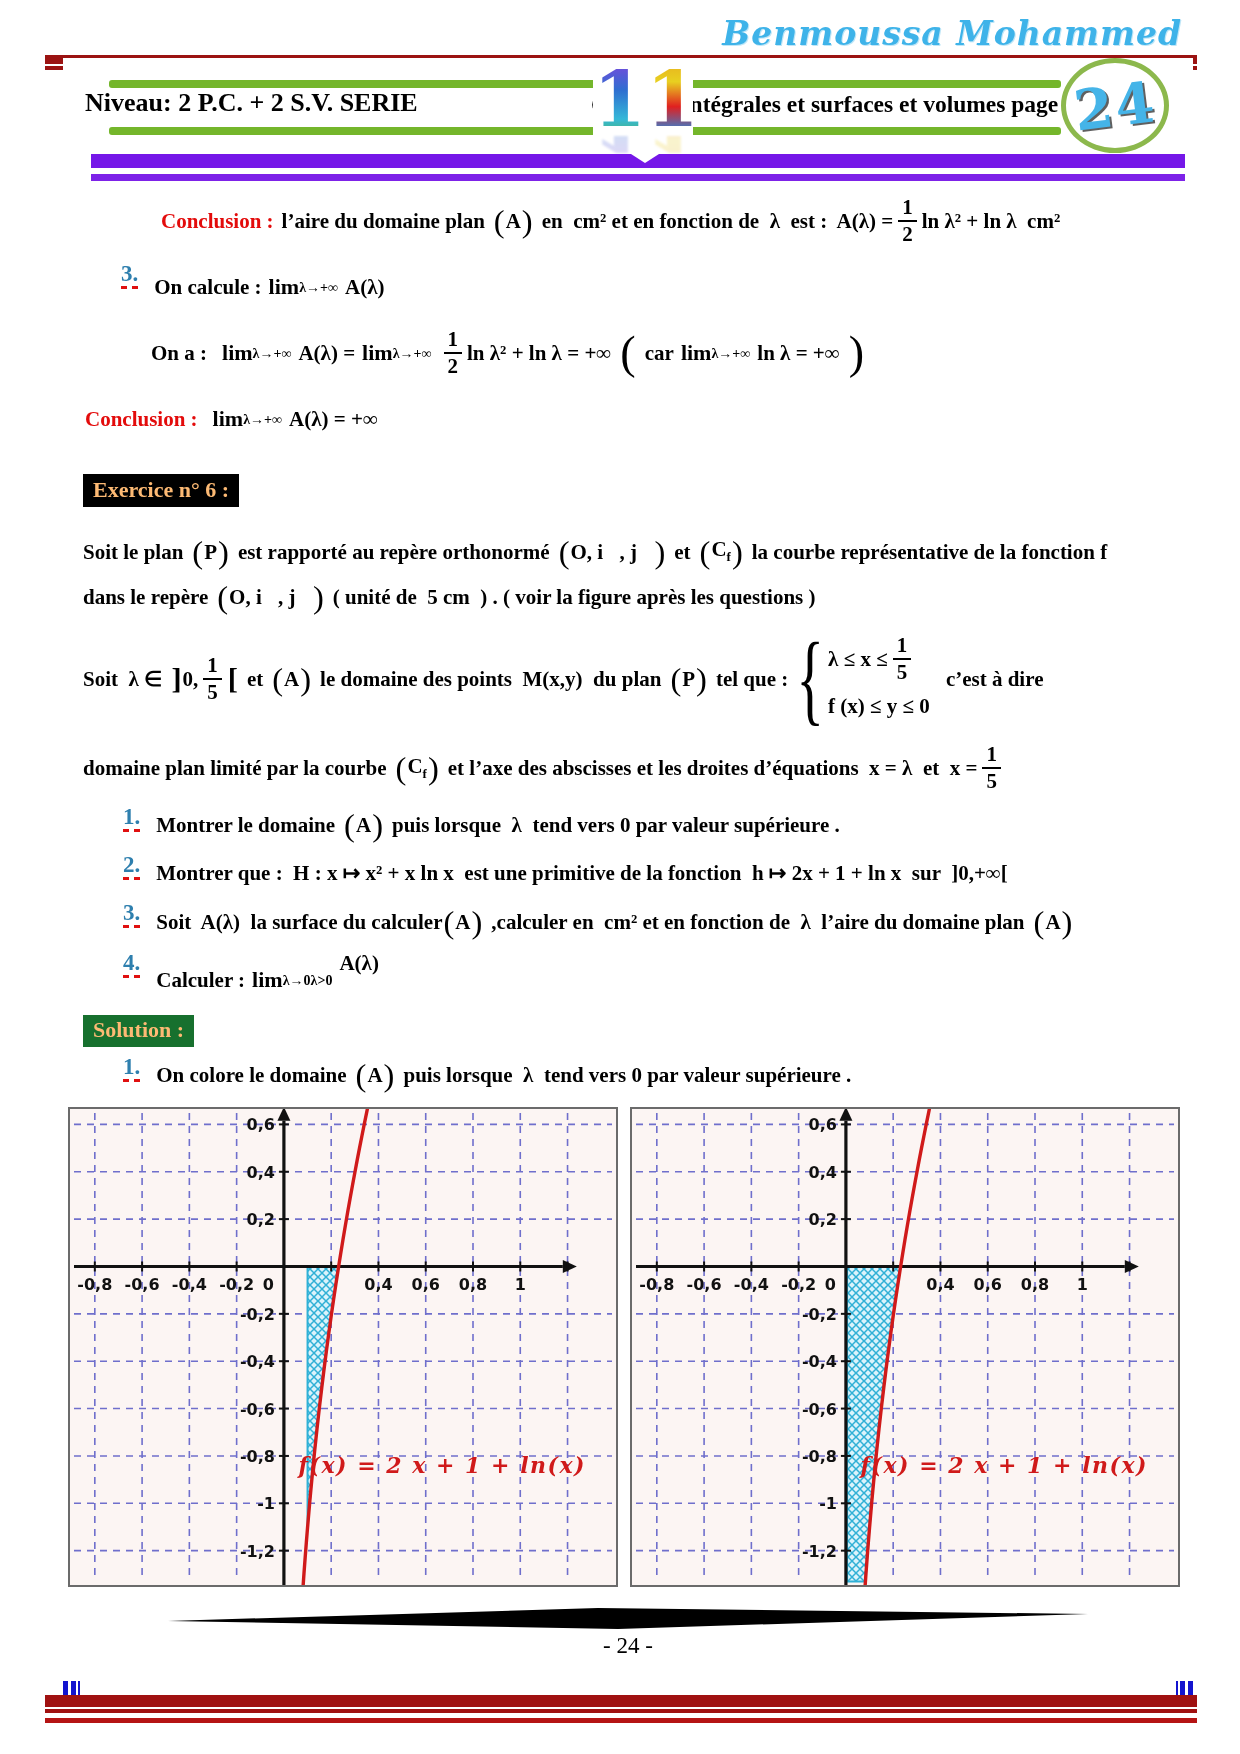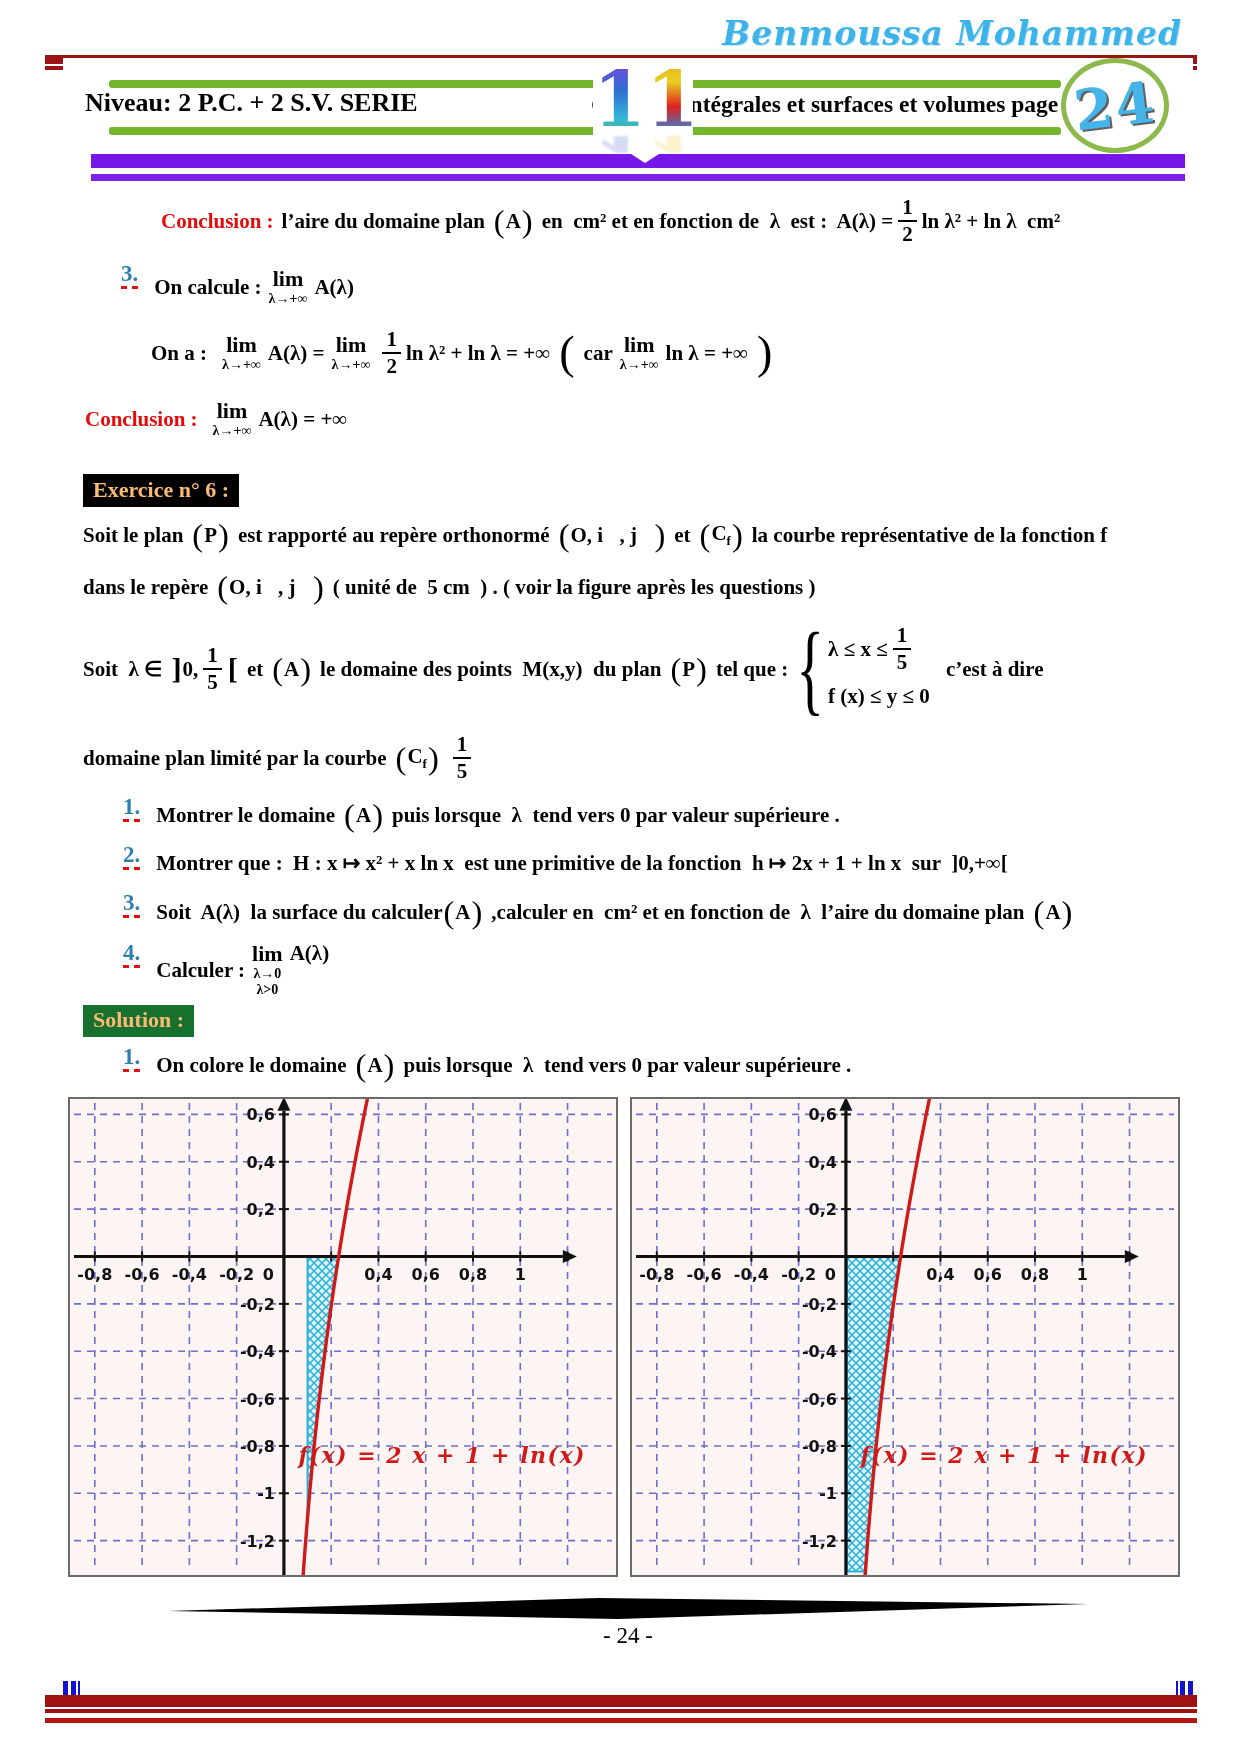--- a/index.html
+++ b/index.html
@@ -62,21 +62,21 @@
   .line { display:flex; align-items:center; flex-wrap:nowrap; white-space:pre-wrap; }
   .red { color:#e30b0b; }
   .gap { width:8px; display:inline-block; }
   .num { color:#2e7fae; font-size:23px; border-bottom:3px dashed #e01010; padding-bottom:1px;
          margin-right:16px; line-height:1; align-self:flex-start; }
   .bp { font-weight:normal; font-size:1.55em; line-height:0.8; vertical-align:-3px; padding:0 1px; }
   .bb { font-weight:bold; font-size:1.45em; line-height:0.8; padding:0 1px; }
   .frac { display:inline-flex; flex-direction:column; align-items:center; line-height:1; margin:0 5px; }
   .frac .fn { padding:0 4px 2px; }
   .frac .fd { border-top:2.5px solid #000; padding:2px 4px 0; }
-  .lim { display:inline-flex; flex-direction:column; align-items:center; line-height:1; margin:0 7px; }
+  .lim { display:inline-flex; flex-direction:row; align-items:center; line-height:1; margin:0 7px; }
   .lim .w { font-size:22px; }
   .lim .s { font-size:14px; margin-top:2px; }
   .cases { display:inline-flex; align-items:center; margin:0 8px; }
   .brace { display:inline-block; font-weight:normal; font-size:58px; transform:scaleY(1.75); line-height:1; margin-right:4px; }
   .cases-col { display:inline-flex; flex-direction:column; gap:6px; }
   .cases-col .line { min-height:34px; }
   .box-black { display:inline-block; background:#000; color:#fdba74; font-size:22px; padding:3px 10px 4px; }
   .box-green { display:inline-block; background:#17702e; color:#fdba74; font-size:22px; padding:2px 10px 4px; }
 
   
@@ -156,21 +156,21 @@
         <span class="red">Conclusion :</span><span class="gap"></span>
         <span class="lim"><span class="w">lim</span><span class="s">λ→+∞</span></span>
         <span>A(λ) = +∞</span>
       </div>
 
       <div style="margin-top:30px;">
         <span class="box-black">Exercice n° 6 :</span>
       </div>
 
 
-      <div class="line" style="margin-top:8px; min-height:40px;">
+      <div class="line" style="margin-top:18px; min-height:40px;align-items:flex-end;">
         <span>Soit le plan</span><span class="gap"></span>
         <span class="bp">(</span><span>P</span><span class="bp">)</span><span class="gap"></span>
         <span>est rapporté au repère orthonormé</span><span class="gap"></span>
         <span class="bp">(</span><span>O, i⃗, j⃗</span><span class="bp">)</span><span class="gap"></span>
         <span>et</span><span class="gap"></span>
         <span class="bp">(</span><span><span>C</span><sub style="font-size:13px">f</sub></span><span class="bp">)</span><span class="gap"></span>
         <span>la courbe représentative de la fonction f</span>
       </div>
 
       <div class="line" style="margin-top:12px; min-height:40px;">
@@ -193,20 +193,21 @@
             <span class="line"><span>λ ≤ x ≤</span><span class="frac"><span class="fn">1</span><span class="fd">5</span></span></span>
             <span class="line"><span>f (x) ≤ y ≤ 0</span></span>
           </span>
         </span><span class="gap"></span>
         <span>c’est à dire</span>
       </div>
 
       <div class="line" style="margin-top:6px; min-height:58px;">
         <span>domaine plan limité par la courbe</span><span class="gap"></span>
         <span class="bp">(</span><span><span>C</span><sub style="font-size:13px">f</sub></span><span class="bp">)</span><span class="gap"></span>
+        <span>et l’axe des abscisses et les droites d’équations  x = λ  et  x =</span>
         <span class="frac"><span class="fn">1</span><span class="fd">5</span></span>
       </div>
 
       <div class="line" style="margin-top:8px; padding-left:40px; min-height:40px;">
         <span class="num">1.</span>
         <span>Montrer le domaine</span><span class="gap"></span>
         <span class="bp">(</span><span>A</span><span class="bp">)</span><span class="gap"></span>
         <span>puis lorsque  λ  tend vers 0 par valeur supérieure .</span>
       </div>
 

